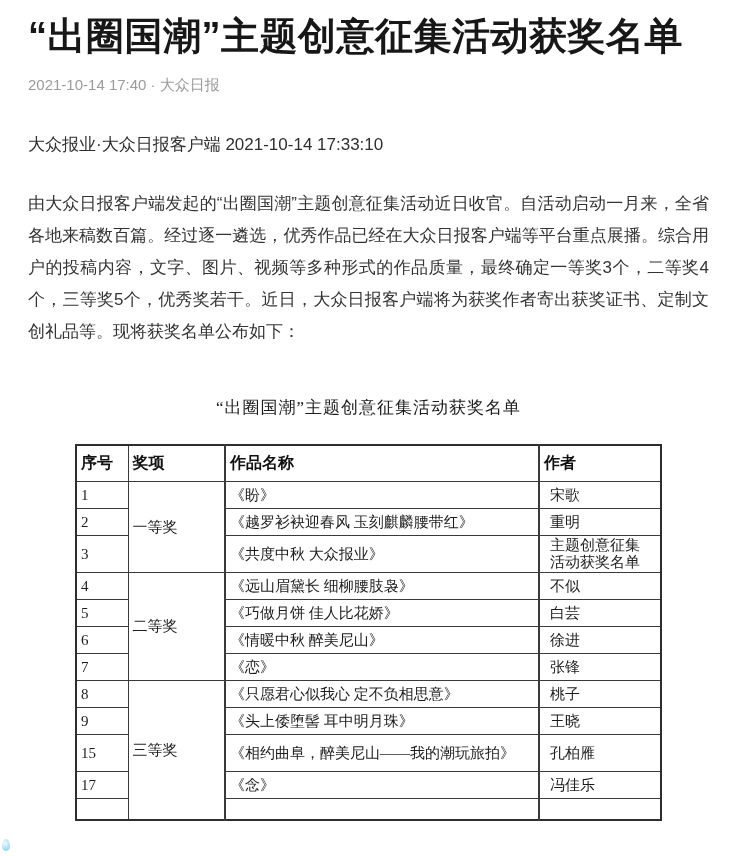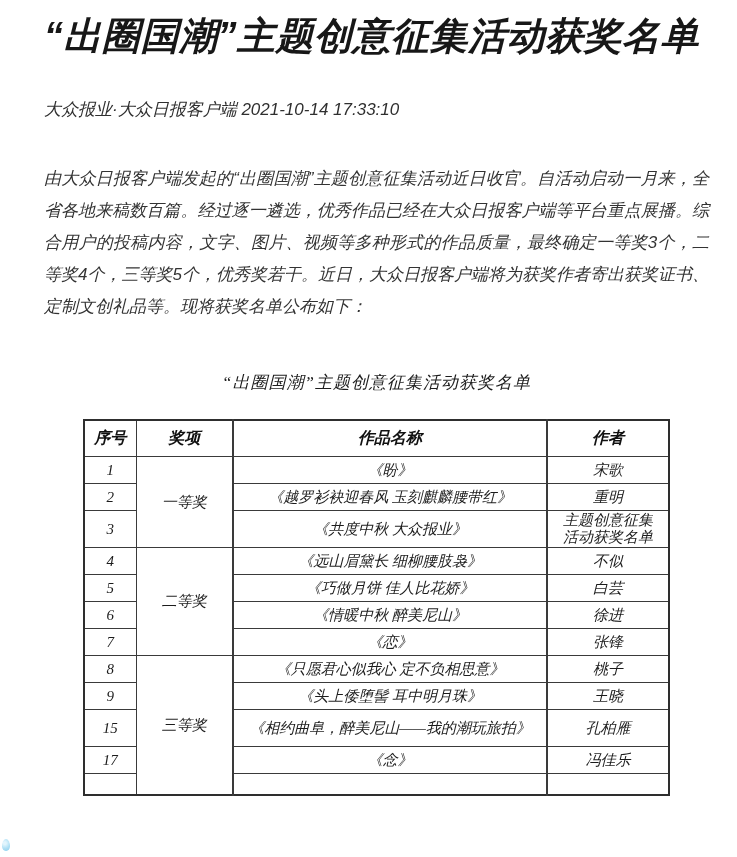--- a/index.html
+++ b/index.html
@@ -8,44 +8,43 @@
     width: 737px;
     height: 857px;
     overflow: hidden;
     background: #ffffff;
   }
   .page {
     position: relative;
     width: 737px;
     height: 857px;
     box-sizing: border-box;
-    padding: 12px 28px 0 44px;
+    padding: 12px 28px 0 28px;
     font-family: "Liberation Sans", "DejaVu Sans", sans-serif;
-    font-style: italic;
   }
   h1.article-title {
     margin: 0;
     font-size: 38px;
     line-height: 48px;
     font-weight: 700;
     color: #171717;
     letter-spacing: 0.5px;
   }
   .date-line {
     margin-top: 16px;
     font-size: 15px;
     color: #9b9b9b;
   }
   .byline {
     margin-top: 38px;
     font-size: 17px;
     color: #2f2f2f;
   }
   .paragraph {
-    margin-top: 42px;
+    margin-top: 32px;
     font-size: 17px;
     line-height: 32px;
     color: #333333;
     text-align: justify;
   }
   .table-figure {
     margin-top: 48px;
   }
   .table-title {
     text-align: center;
@@ -58,21 +57,21 @@
     margin: 25px auto 0 auto;
     border-collapse: collapse;
     table-layout: fixed;
     width: 585px;
     font-family: "Liberation Serif", "DejaVu Serif", serif;
     color: #1c1c1c;
     border: 2px solid #2e2e2e;
   }
   table.awards th, table.awards td {
     border: 1px solid #3a3a3a;
-    text-align: center;
+    text-align: left;
     vertical-align: middle;
     padding: 0 4px;
     overflow: hidden;
   }
   table.awards th {
     font-family: "Liberation Sans", "DejaVu Sans", sans-serif;
     font-weight: 700;
     font-size: 16px;
     height: 35px;
     color: #111111;
@@ -102,20 +101,21 @@
 </style>
 </head>
 <body>
 
 <div class="page">
 
   <h1 class="article-title">
     <span>“出圈国潮”主题创意征集活动获奖名单</span><br>
   </h1>
 
+  <div class="date-line">2021-10-14 17:40 · 大众日报</div>
 
   <div class="byline">大众报业·大众日报客户端 2021-10-14 17:33:10</div>
 
   <div class="paragraph">由大众日报客户端发起的“出圈国潮”主题创意征集活动近日收官。自活动启动一月来，全省各地来稿数百篇。经过逐一遴选，优秀作品已经在大众日报客户端等平台重点展播。综合用户的投稿内容，文字、图片、视频等多种形式的作品质量，最终确定一等奖3个，二等奖4个，三等奖5个，优秀奖若干。近日，大众日报客户端将为获奖作者寄出获奖证书、定制文创礼品等。现将获奖名单公布如下：</div>
 
   <div class="table-figure">
     <div class="table-title">“出圈国潮”主题创意征集活动获奖名单</div>
     <table class="awards">
       <colgroup>
         <col style="width:52px">

